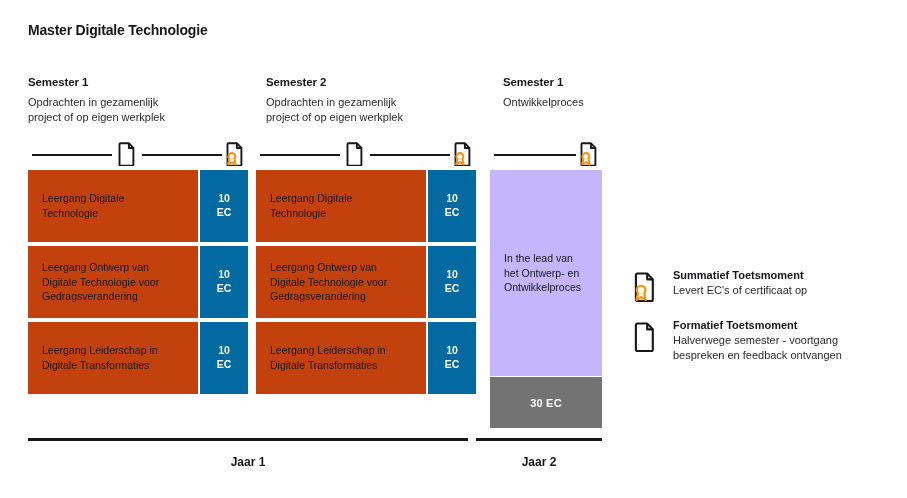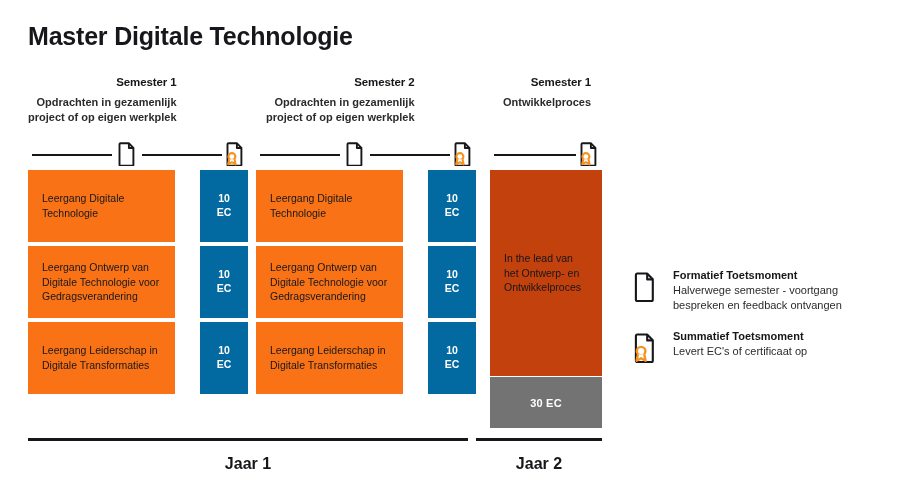--- a/index.html
+++ b/index.html
@@ -14,44 +14,43 @@
     font-family: "Liberation Sans", sans-serif;
     color: #1a1a1a;
     overflow: hidden;
   }
 
   
   #page-title {
     position: absolute;
     left: 28px;
     top: 22px;
-    font-size: 25px;
+    font-size: 14px;
     font-weight: bold;
     letter-spacing: -0.2px;
     color: #17171b;
     white-space: nowrap;
   }
 
   
   .sem-header {
     position: absolute;
     top: 76px;
-    text-align: right;
   }
   .sem-header .sem-title {
     font-size: 11.5px;
     font-weight: bold;
     color: #17171b;
     letter-spacing: -0.1px;
     margin-bottom: 7px;
     white-space: nowrap;
   }
   .sem-header .sem-desc {
     font-size: 11px;
-    font-weight: bold;
+    font-weight: normal;
     color: #2b2b2e;
     line-height: 1.38;
     white-space: pre-line;
   }
   #sem-header-1 { left: 28px; }
   #sem-header-2 { left: 266px; }
   #sem-header-3 { left: 503px; }
 
   
   #timeline {
@@ -118,23 +117,23 @@
     height: 72px;
   }
   .course-row.r0 { top: 0px; }
   .course-row.r1 { top: 76px; }
   .course-row.r2 { top: 152px; }
 
   .course-name {
     position: absolute;
     left: 0;
     top: 0;
-    width: 147px;
+    width: 170px;
     height: 72px;
-    background: #f97316;
+    background: #c2410c;
     box-sizing: border-box;
     padding: 0 12px 0 14px;
     display: flex;
     align-items: center;
     font-size: 10.5px;
     line-height: 1.42;
     color: #17171b;
     white-space: pre-line;
   }
   .course-ec {
@@ -156,21 +155,21 @@
     text-align: center;
   }
 
   
   #sem3-project {
     position: absolute;
     left: 0;
     top: 0;
     width: 112px;
     height: 206px;
-    background: #c2410c;
+    background: #c4b5fd;
     box-sizing: border-box;
     padding: 0 10px 0 14px;
     display: flex;
     align-items: center;
     font-size: 10.5px;
     line-height: 1.42;
     color: #17171b;
     white-space: pre-line;
   }
   #sem3-ec {
@@ -195,21 +194,21 @@
     top: 438px;
     height: 3px;
     background: #17171b;
   }
   #year-rule-1 { left: 28px;  width: 440px; }
   #year-rule-2 { left: 476px; width: 126px; }
 
   .year-label {
     position: absolute;
     top: 455px;
-    font-size: 16px;
+    font-size: 12px;
     font-weight: bold;
     color: #17171b;
     text-align: center;
   }
   #year-label-1 { left: 28px;  width: 440px; }
   #year-label-2 { left: 476px; width: 126px; }
 
   
   #legend {
     position: absolute;
@@ -383,37 +382,37 @@
 <div class="year-label" id="year-label-1">Jaar 1</div>
 <div class="year-label" id="year-label-2">Jaar 2</div>
 
 <div id="legend">
 
   <div class="legend-item">
     <div class="legend-icon">
       <svg viewBox="0 0 22 30" xmlns="http://www.w3.org/2000/svg">
         <path d="M3.2 1.5 h9.9 l5.7 5.7 v20.6 a1.3 1.3 0 0 1 -1.3 1.3 h-14.3 a1.3 1.3 0 0 1 -1.3 -1.3 v-25 a1.3 1.3 0 0 1 1.3 -1.3 z" fill="#ffffff" stroke="#17171b" stroke-width="2.1" stroke-linejoin="round"></path>
         <path d="M13.2 1.7 v5.7 h5.4" fill="none" stroke="#17171b" stroke-width="2.1" stroke-linejoin="round"></path>
+        <circle cx="7.1" cy="18.2" r="4.3" fill="#ffffff" stroke="#F6921E" stroke-width="2.4"></circle>
+        <path d="M3.9 21.6 l-1.3 6.2 l4.5 -2.6 l4.5 2.6 l-1.3 -6.2" fill="#ffffff" stroke="#F6921E" stroke-width="2.4" stroke-linejoin="round"></path>
       </svg>
     </div>
     <div class="legend-text">
-      <div class="legend-title">Formatief Toetsmoment</div>
-      <div class="legend-desc">Halverwege semester - voortgang
-bespreken en feedback ontvangen</div>
+      <div class="legend-title">Summatief Toetsmoment</div>
+      <div class="legend-desc">Levert EC's of certificaat op</div>
     </div>
   </div>
 
   <div class="legend-item">
     <div class="legend-icon">
       <svg viewBox="0 0 22 30" xmlns="http://www.w3.org/2000/svg">
         <path d="M3.2 1.5 h9.9 l5.7 5.7 v20.6 a1.3 1.3 0 0 1 -1.3 1.3 h-14.3 a1.3 1.3 0 0 1 -1.3 -1.3 v-25 a1.3 1.3 0 0 1 1.3 -1.3 z" fill="#ffffff" stroke="#17171b" stroke-width="2.1" stroke-linejoin="round"></path>
         <path d="M13.2 1.7 v5.7 h5.4" fill="none" stroke="#17171b" stroke-width="2.1" stroke-linejoin="round"></path>
-        <circle cx="7.1" cy="18.2" r="4.3" fill="#ffffff" stroke="#F6921E" stroke-width="2.4"></circle>
-        <path d="M3.9 21.6 l-1.3 6.2 l4.5 -2.6 l4.5 2.6 l-1.3 -6.2" fill="#ffffff" stroke="#F6921E" stroke-width="2.4" stroke-linejoin="round"></path>
       </svg>
     </div>
     <div class="legend-text">
-      <div class="legend-title">Summatief Toetsmoment</div>
-      <div class="legend-desc">Levert EC's of certificaat op</div>
+      <div class="legend-title">Formatief Toetsmoment</div>
+      <div class="legend-desc">Halverwege semester - voortgang
+bespreken en feedback ontvangen</div>
     </div>
   </div>
 
 </div>
 
 </body></html>

